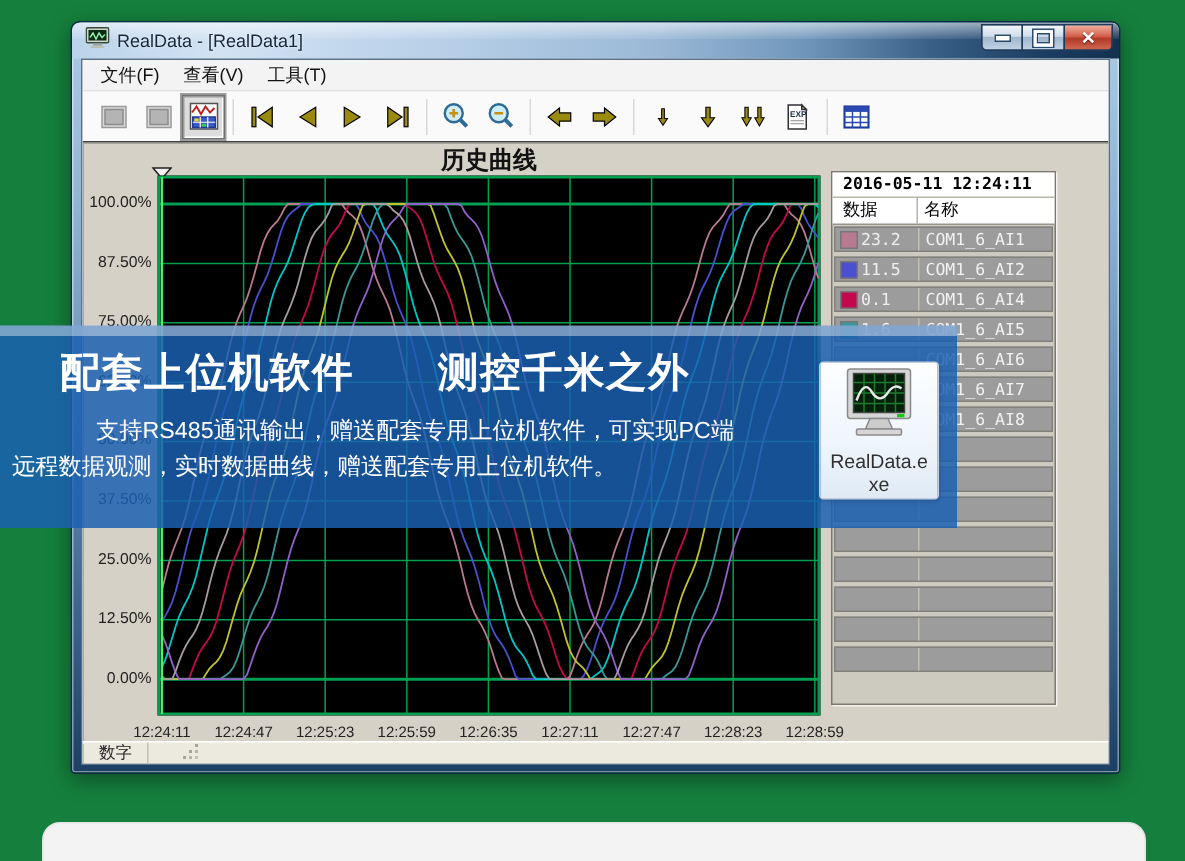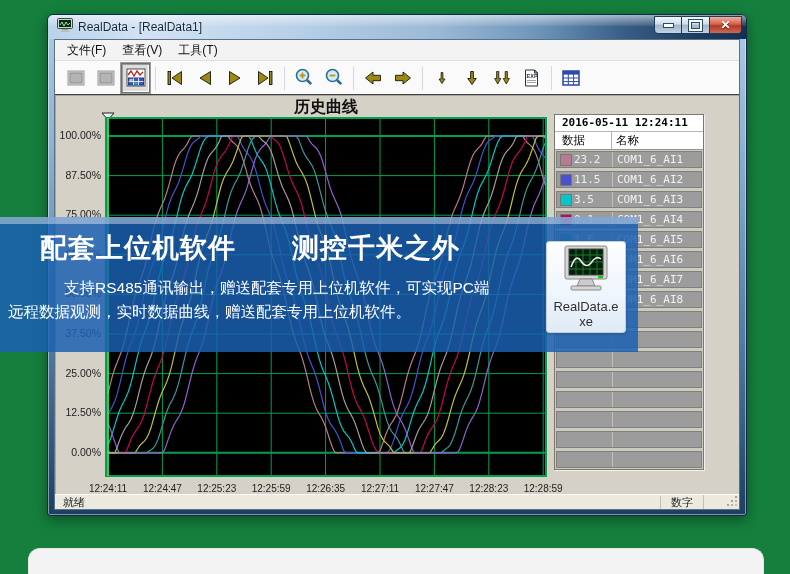--- a/index.html
+++ b/index.html
@@ -334,26 +334,20 @@
                 <span class="pdiv"></span>
                 <span class="pname">COM1_6_AI1</span>
               </div>
               <div class="prow">
                 <span class="swatch" style="background: rgb(74, 80, 208);"></span>
                 <span class="pval">11.5</span>
                 <span class="pdiv"></span>
                 <span class="pname">COM1_6_AI2</span>
               </div>
               <div class="prow">
-                <span class="swatch" style="background: rgb(0, 200, 200);"></span>
-                <span class="pval">3.5</span>
-                <span class="pdiv"></span>
-                <span class="pname">COM1_6_AI3</span>
-              </div>
-              <div class="prow">
                 <span class="swatch" style="background: rgb(196, 8, 78);"></span>
                 <span class="pval">0.1</span>
                 <span class="pdiv"></span>
                 <span class="pname">COM1_6_AI4</span>
               </div>
               <div class="prow">
                 <span class="swatch" style="background: rgb(58, 152, 152);"></span>
                 <span class="pval">1.6</span>
                 <span class="pdiv"></span>
                 <span class="pname">COM1_6_AI5</span>
@@ -392,21 +386,20 @@
                 <span class="pdiv"></span>
               </div>
               <div class="prow">
                 <span class="pdiv"></span>
               </div>
             </div>
         </div>
       </div>
 
       <div class="statusbar">
-        <span class="sb-left">就绪</span>
         <span class="sb-cell">数字</span>
         <span class="sb-pad"></span>
         <span class="grip">
             <i></i>
           </span>
       </div>
 
     </div>
   </div>
 

